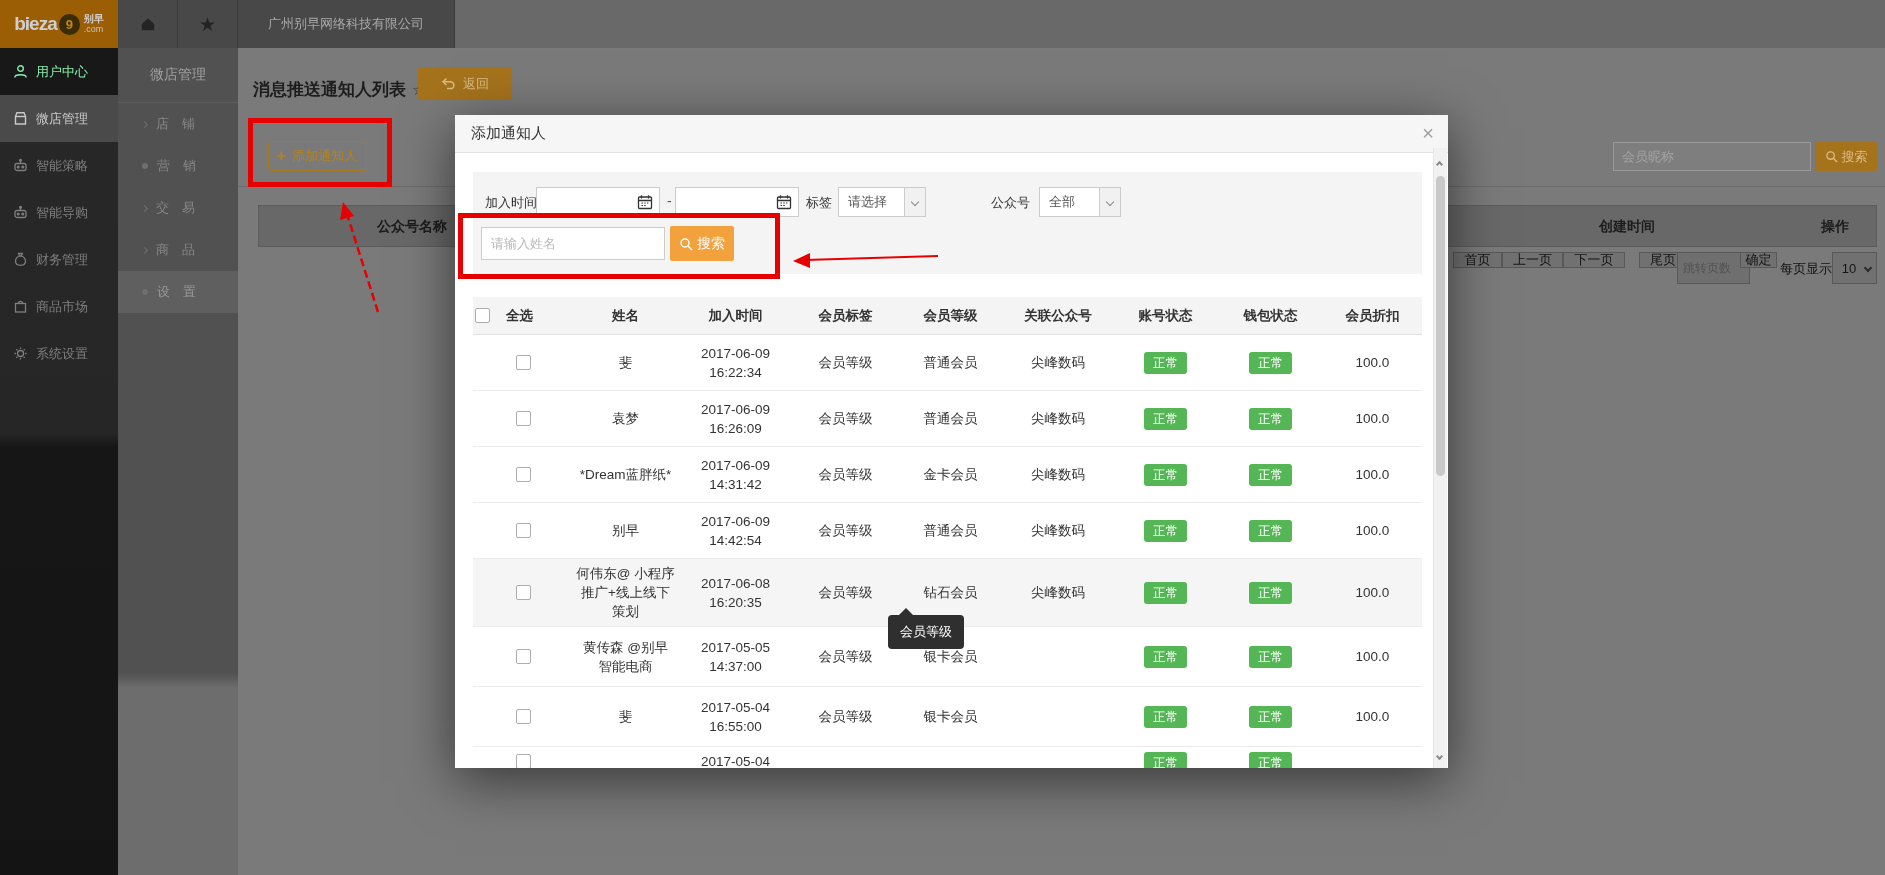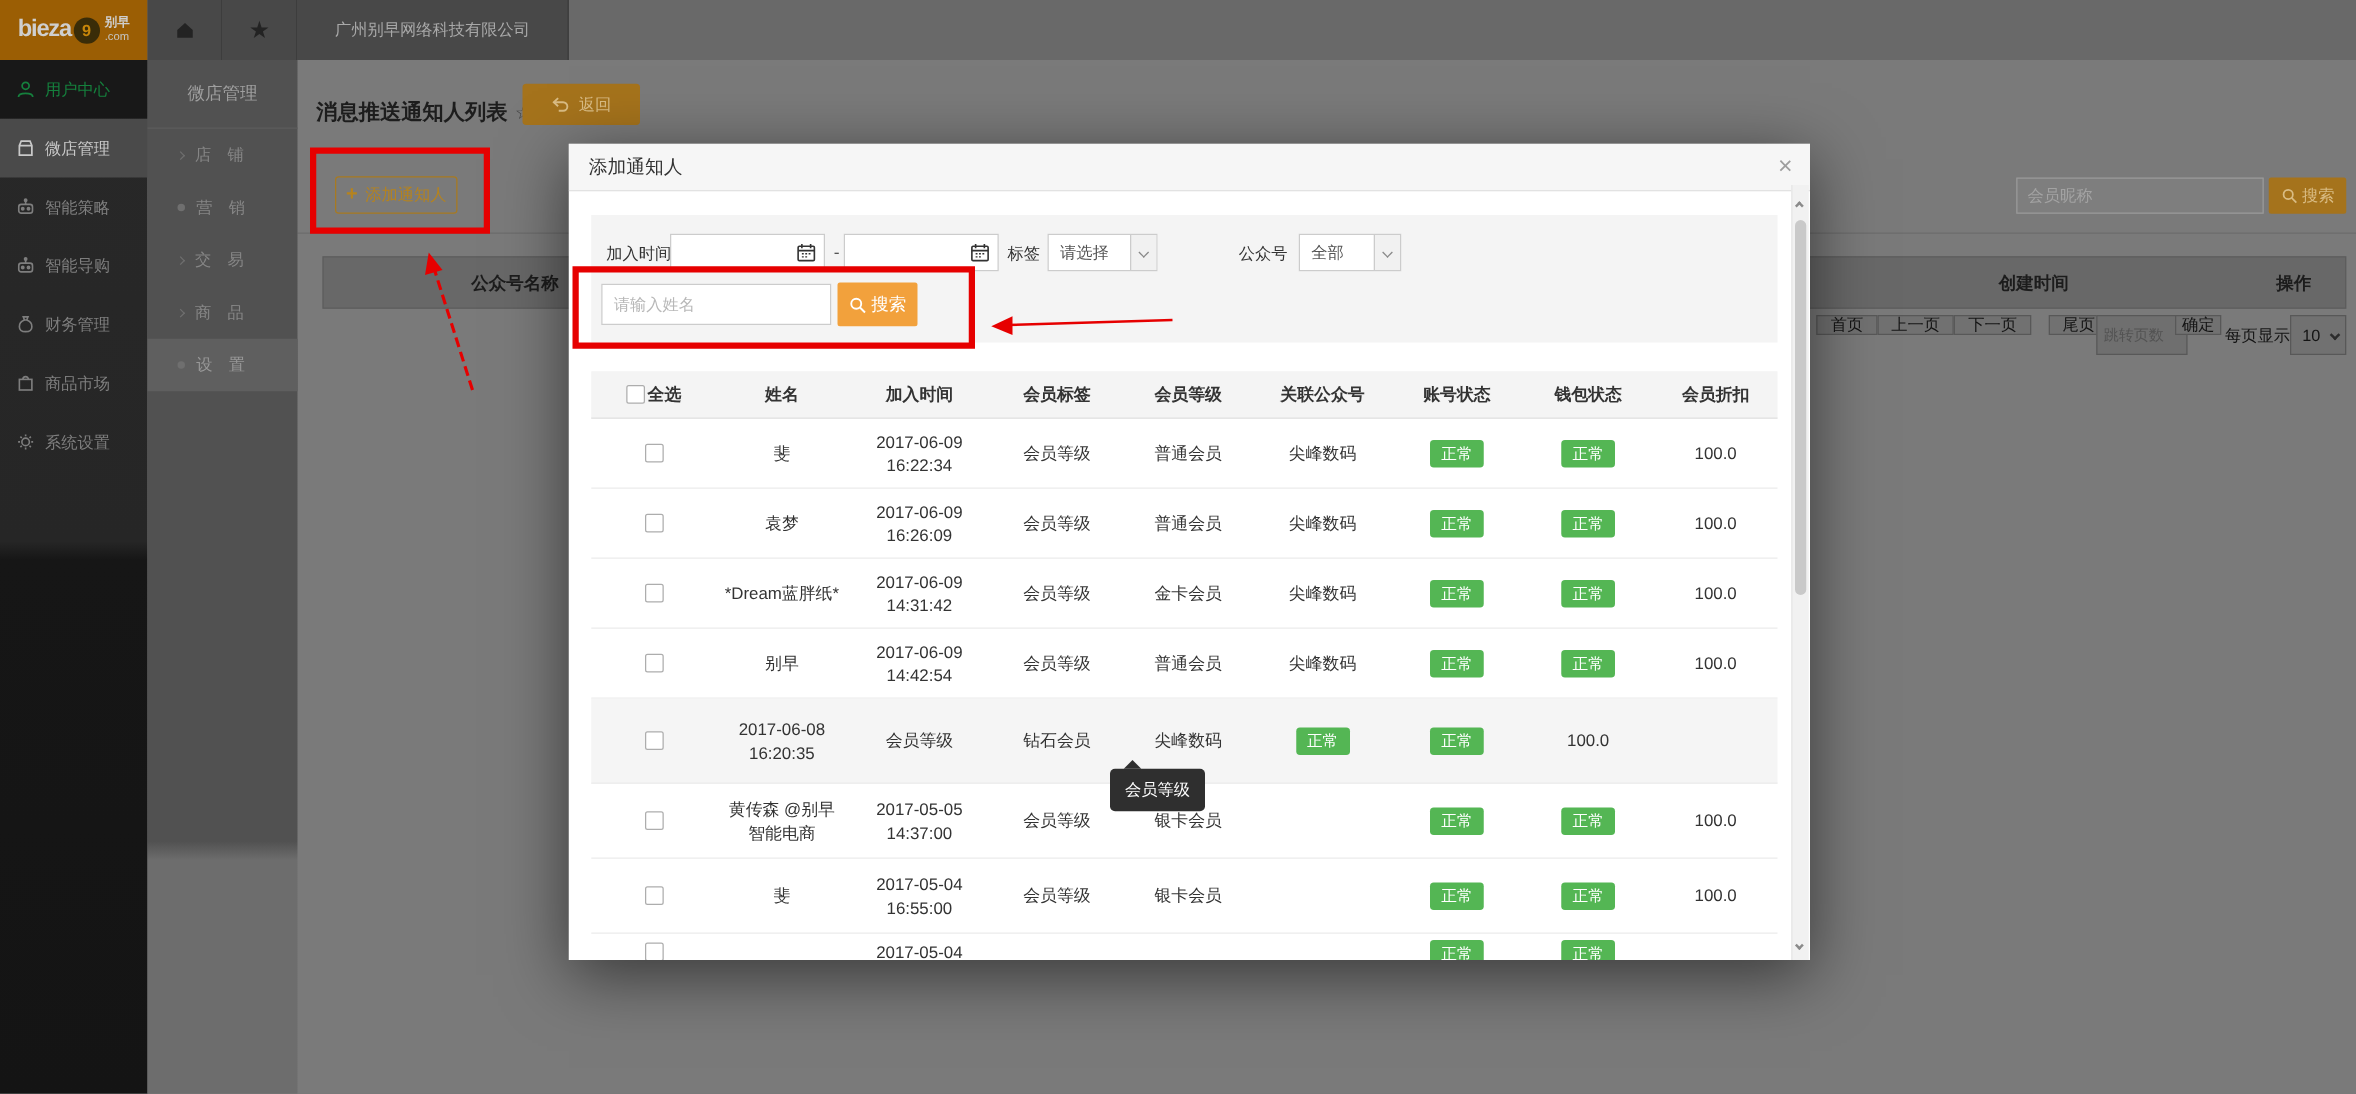--- a/index.html
+++ b/index.html
@@ -23,21 +23,21 @@
   .avatar { width:24px; height:24px; border-radius:50%; background:#262626; position:relative; overflow:hidden; }
   .avatar::after { content:""; position:absolute; left:5px; top:4px; width:13px; height:13px; border-radius:50%; border:2px solid #8f8f8f; border-left-color:transparent; }
   .top-user { color:#242424; font-weight:bold; font-size:13px; display:flex; align-items:center; gap:7px; }
   .chev { display:inline-block; width:6px; height:6px; border-right:2px solid; border-bottom:2px solid; transform:rotate(45deg); }
   .chev.up { transform:rotate(-135deg); }
   .chev.right { transform:rotate(-45deg); border-width:0 1.5px 1.5px 0; width:5px; height:5px; }
 
   
   .sidebar { position:absolute; left:0; top:48px; width:118px; height:827px; background:linear-gradient(180deg,#282828 0px,#262626 385px,#161616 400px,#141414 100%); z-index:2; }
   .side-item { height:47px; display:flex; align-items:center; padding-left:13px; gap:8px; color:#7e7e7e; font-size:13px; cursor:pointer; }
-  .side-item.first { background:#181818; color:#15803d; }
+  .side-item.first { background:#181818; color:#86efac; }
   .side-item.active { background:#4a4a4a; color:#c9c9c9; }
   .submenu { position:absolute; left:118px; top:48px; width:120px; height:827px; background:linear-gradient(180deg,#515151 0px,#515151 625px,#6d6d6d 640px,#6d6d6d 100%); z-index:2; }
   .submenu-header { height:55px; display:flex; align-items:center; justify-content:center; color:#9f9f9f; font-size:14px; border-bottom:1px solid #5c5c5c; }
   .sub-item { height:42px; display:flex; align-items:center; padding-left:24px; gap:9px; color:#868686; font-size:13px; cursor:pointer; }
   .sub-item .chev { color:#6f6f6f; }
   .dot { width:6px; height:6px; border-radius:50%; background:#6f6f6f; display:inline-block; }
   .sub-item.active { background:#5f5f5f; color:#989898; }
 
   
   .page-title { position:absolute; left:253px; top:78px; color:#1d1d1d; font-size:17px; font-weight:bold; }
@@ -84,21 +84,21 @@
   .mtable { position:absolute; left:18px; top:182px; width:949px; }
   .trow { display:grid; grid-template-columns:100px 105px 115px 105px 105px 110px 105px 105px auto; border-bottom:1px solid #ececec; align-items:center; min-height:56px; }
   .trow.thead { background:#f4f4f4; min-height:38px; border-bottom:1px solid #e0e0e0; font-weight:bold; }
   .trow.hov { background:#f5f5f5; }
   .trow.h60 { min-height:60px; }
   .trow.tall { min-height:68px; }
   .td { text-align:center; color:#333; font-size:13.5px; line-height:19px; padding:4px 2px; }
   .trow.partial { align-items:start; }
   .trow.partial .td { padding-top:5px; }
   .cb { display:inline-block; width:15px; height:15px; background:#fff; border:1px solid #adadad; border-radius:2px; vertical-align:-3px; cursor:pointer; }
-  .th-cb { display:flex; align-items:center; justify-content:center; gap:2px; }
+  .th-cb { display:flex; align-items:center; justify-content:flex-start; gap:16px; }
   .badge { display:inline-block; background:#54b654; color:#fff; font-size:12.5px; border-radius:3px; padding:3px 9px; line-height:16px; }
   .badge:empty { display:none; }
 
   .tooltip { position:absolute; left:433px; top:500px; background:#2f2f2f; color:#fff; font-size:13px; border-radius:4px; padding:8px 12px; z-index:5; }
   .tooltip::before { content:""; position:absolute; left:11px; top:-7px; border-left:7px solid transparent; border-right:7px solid transparent; border-bottom:7px solid #2f2f2f; }
 
   .mscrollbar { position:absolute; left:978px; top:33px; width:14px; height:620px; background:#f1f1f1; border-left:1px solid #e6e6e6; }
   .sb-thumb { position:absolute; left:2px; top:28px; width:9px; height:300px; background:#c9c9c9; border-radius:6px; cursor:pointer; }
   .sb-arrow { position:absolute; left:3px; color:#8a8a8a; cursor:pointer; }
   .sb-arrow.up { top:6px; } .sb-arrow.down { bottom:6px; }
@@ -401,20 +401,21 @@
       <div class="td">会员等级</div>
       <div class="td">普通会员</div>
       <div class="td">尖峰数码</div>
       <div class="td"><span class="badge">正常</span></div>
       <div class="td"><span class="badge">正常</span></div>
       <div class="td">100.0</div>
     </div>
 
     <div class="trow tall hov">
       <div class="td"><span class="cb"></span></div>
+      <div class="td">何伟东@ 小程序推广+线上线下策划</div>
       <div class="td">
           <div>2017-06-08</div>
           <div>16:20:35</div>
         </div>
       <div class="td">会员等级</div>
       <div class="td">钻石会员</div>
       <div class="td">尖峰数码</div>
       <div class="td"><span class="badge">正常</span></div>
       <div class="td"><span class="badge">正常</span></div>
       <div class="td">100.0</div>

